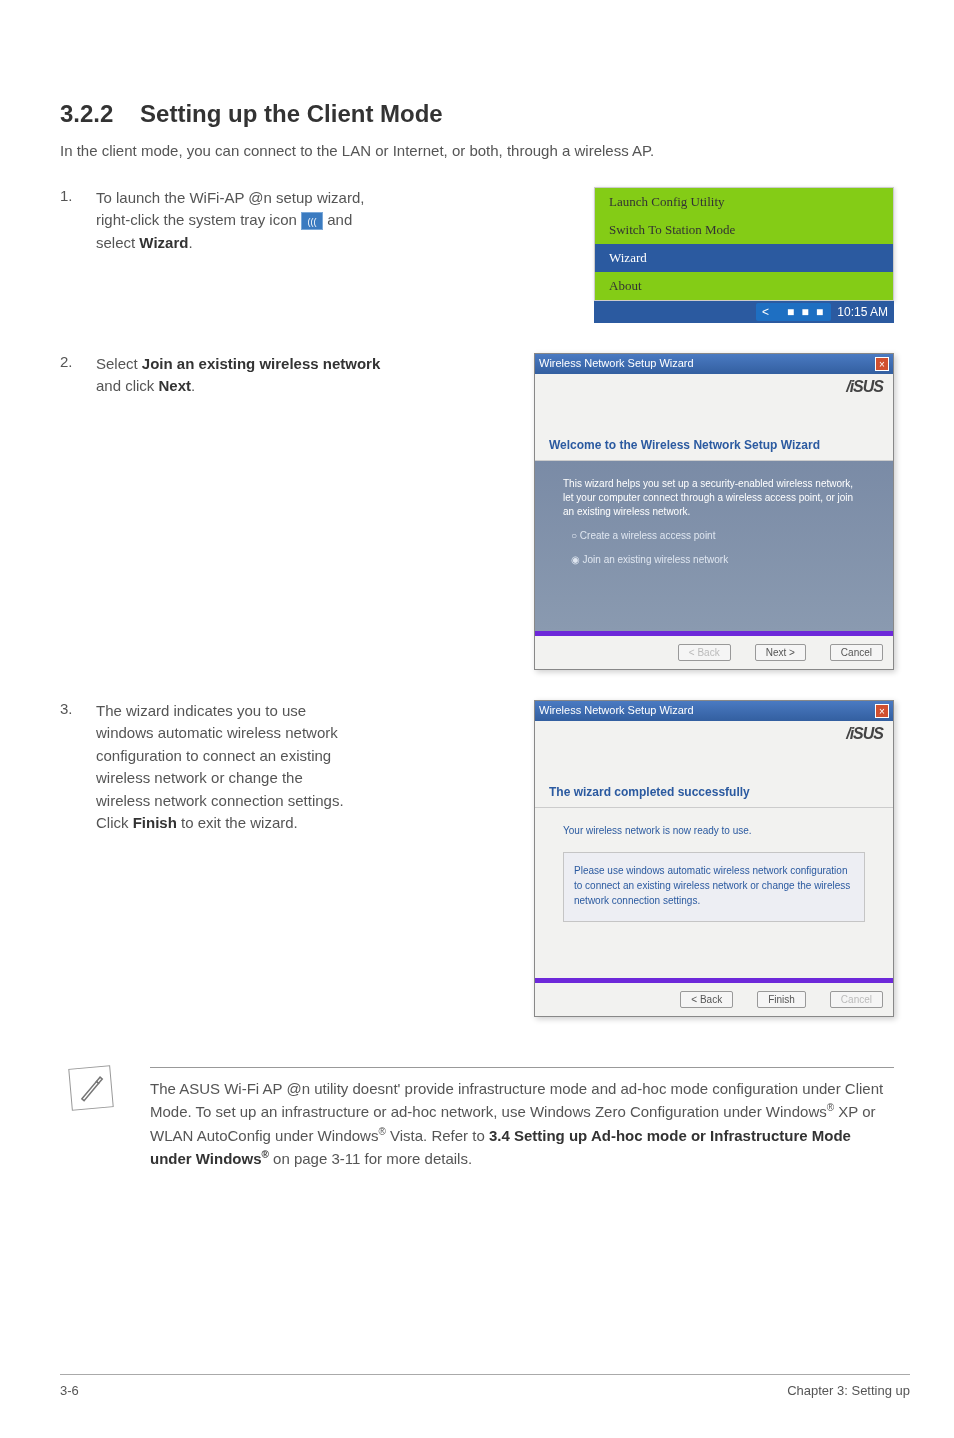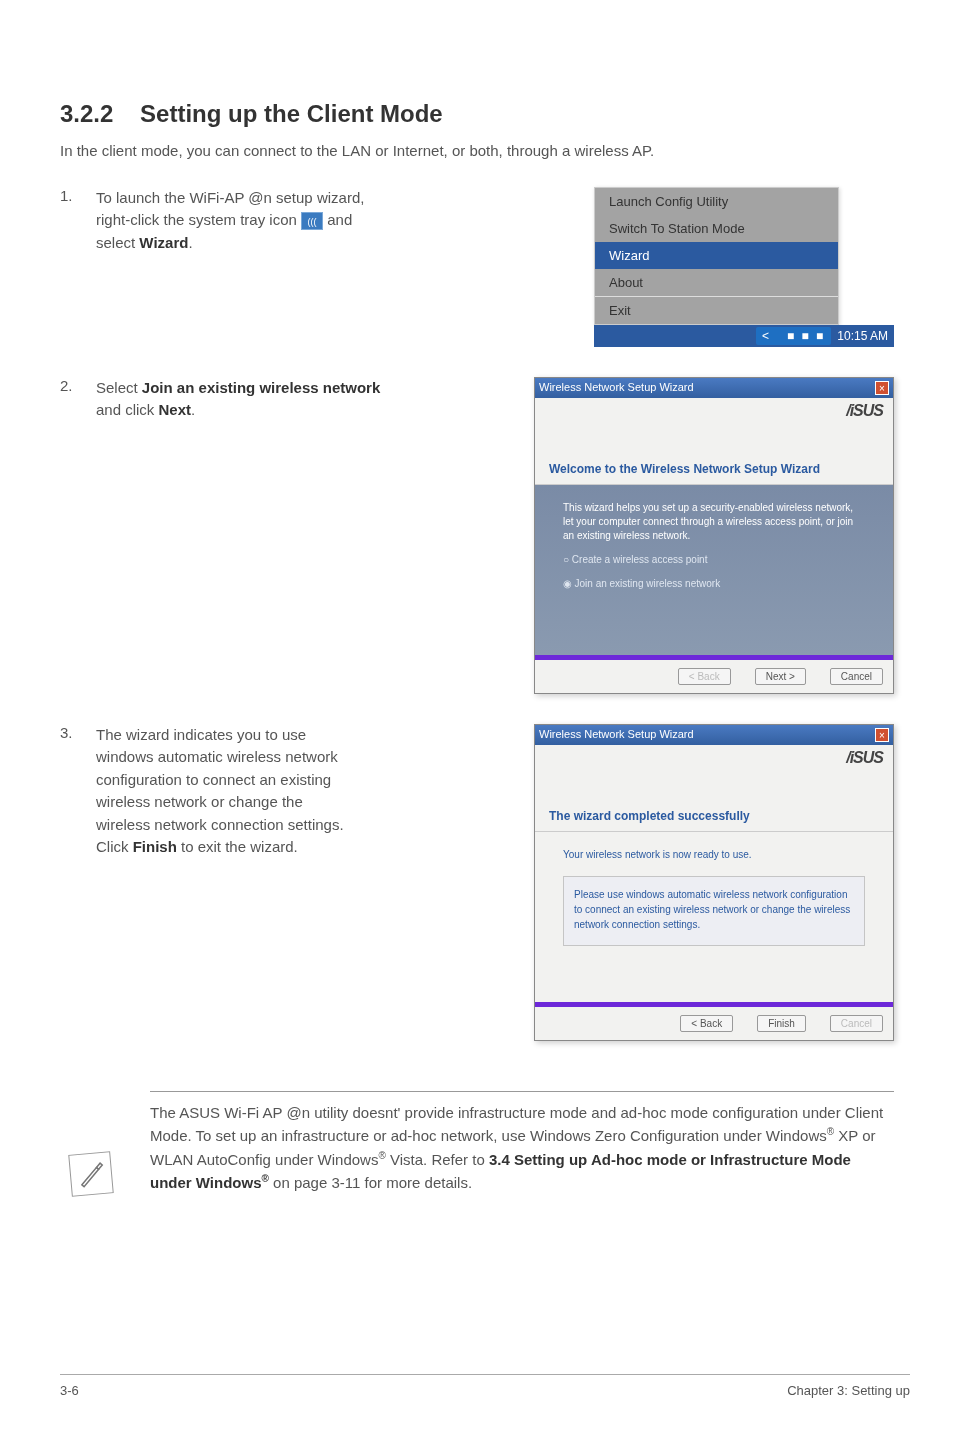--- a/index.html
+++ b/index.html
@@ -48,26 +48,27 @@
     }
     .step-body b { color: #333; }
     .step-image-col {
       flex: 1;
       display: flex;
       justify-content: flex-end;
       align-items: flex-start;
     }
     
     .context-menu {
-      width: 245px;
+      width: 300px;
       border: 1px solid #ccc;
-      background: #a3a3a3;
+      background: #84cc16;
       font-size: 13px;
       color: #333;
       box-shadow: 1px 1px 4px rgba(0,0,0,.15);
+      font-family: Liberation Serif, serif;
     }
     .context-menu .item {
       padding: 6px 14px;
     }
     .context-menu .item.sel {
       background: #2b5aa0;
       color: #fff;
     }
     .context-menu .sep {
       border-top: 1px solid #ddd;
@@ -150,21 +151,21 @@
       background: #edeef3;
       padding: 10px;
       color: #2b5aa0;
       font-size: 10px;
       min-height: 70px;
       margin-top: 14px;
       line-height: 1.5;
     }
     .radio-item {
       display: block;
-      margin: 10px 0 4px 0;
+      margin: 10px 0 4px 8px;
       color: #dfe6f0;
       font-size: 10px;
     }
     .wizard-buttons {
       padding: 8px 10px;
       display: flex;
       justify-content: flex-end;
       gap: 24px;
       background: #f2f2f0;
       border-top: 5px solid #6d28d9;
@@ -176,21 +177,21 @@
       font-size: 10px;
       color: #555;
       border-radius: 2px;
     }
     .btn.disabled { color: #bbb; }
     
     .note-row {
       display: flex;
       gap: 30px;
       margin-top: 50px;
-      align-items: flex-end;
+      align-items: flex-start;
       padding: 0 0 0 10px;
     }
     .note-icon {
       flex: 0 0 50px;
     }
     .pen-icon {
       width: 42px;
       height: 42px;
       border: 1px solid #999;
       display: flex;
@@ -256,21 +257,20 @@
       <b>Wizard</b><span>.</span>
     </div>
   </div>
   <div class="step-image-col">
     <div style="width:300px;">
       <div class="context-menu">
         <div class="item">Launch Config Utility</div>
         <div class="item">Switch To Station Mode</div>
         <div class="item sel">Wizard</div>
         <div class="item">About</div>
-        <div class="item sep">Exit</div>
       </div>
       <div class="taskbar">
         <span class="tray-icons">&lt; &nbsp; ■ ■ ■</span>
         <span>10:15 AM</span>
       </div>
     </div>
   </div>
 </div>
 
 <div class="step-row">

